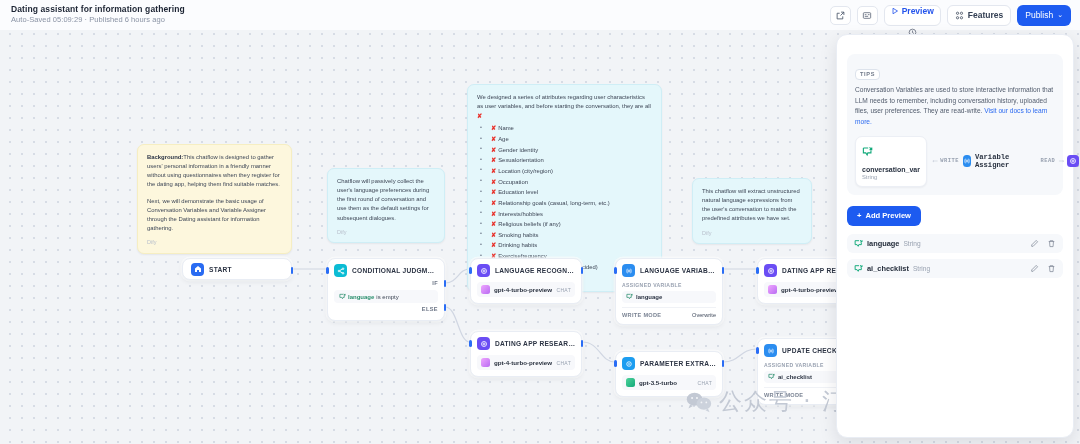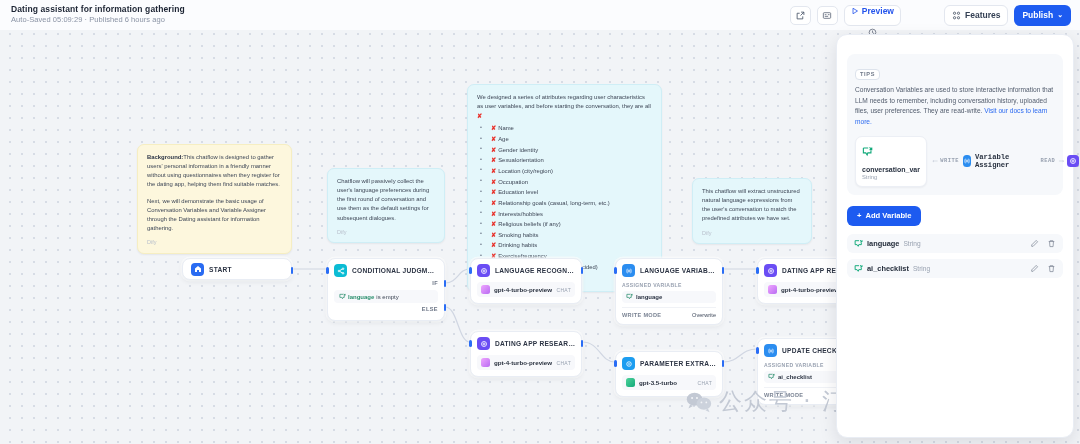--- a/index.html
+++ b/index.html
@@ -42,26 +42,26 @@
   .seg {
     height: 21px; background: #fff; border: 1px solid #e3e7ef; border-radius: 6px;
     display: flex; align-items: center; padding: 0 6px; gap: 6px; flex-direction: column;
   }
   .seg .sep { width: 1px; height: 11px; background: #e5e9f0; }
   .preview-btn { display: flex; align-items: center; gap: 3px; color: #2454ec; font-size: 8.5px; font-weight: 600; }
   .mini-ic { color: #5a6375; display: flex; align-items: center; }
   .features-btn {
     height: 21px; background: #fff; border: 1px solid #e3e7ef; border-radius: 6px;
     display: flex; align-items: center; gap: 4px; padding: 0 7px;
-    font-size: 8.5px; color: #344054; font-weight: 600; margin-left: 37px;
+    font-size: 8.5px; color: #344054; font-weight: 600;
   }
   .publish-btn {
     height: 21px; background: #1d5bf0; border-radius: 6px; color: #fff;
     display: flex; align-items: center; gap: 4px; padding: 0 8px;
-    font-size: 8.5px; font-weight: 700;
+    font-size: 8.5px; font-weight: 400;
   }
 
   
   .note {
     position: absolute; border-radius: 7px; padding: 8px 9px 6px 9px;
     font-size: 5.9px; line-height: 1.55; color: #3d4656;
     box-shadow: 0 1px 2px rgba(16,24,40,.06);
   }
   .note .brand { color: #b9c0cd; font-size: 5.5px; margin-top: 5px; }
   .note p + p { margin-top: 7px; }
@@ -525,21 +525,21 @@
                 </svg>
             </span>
             <span class="map-label">LLM</span>
           </div>
         </div>
       </div>
     </div>
 
     <div class="add-var-btn">
       <span>+</span>
-      <span>Add Variable</span>
+      <span>Add Preview</span>
     </div>
 
     <div class="var-list" id="var-list">
         <div class="var-item">
           <svg width="9" height="9" viewBox="0 0 16 16" fill="none" stroke="#11a97a" stroke-width="1.7">
             <path d="M2 3h7M2 3v7h3.5L7.5 13l1-3H13V6.5"></path>
             <path d="M11 2l3.2 3.2M14.2 2v3.2H11"></path>
           </svg>
           <span class="var-nm">language</span>
           <span class="var-ty">String</span>

